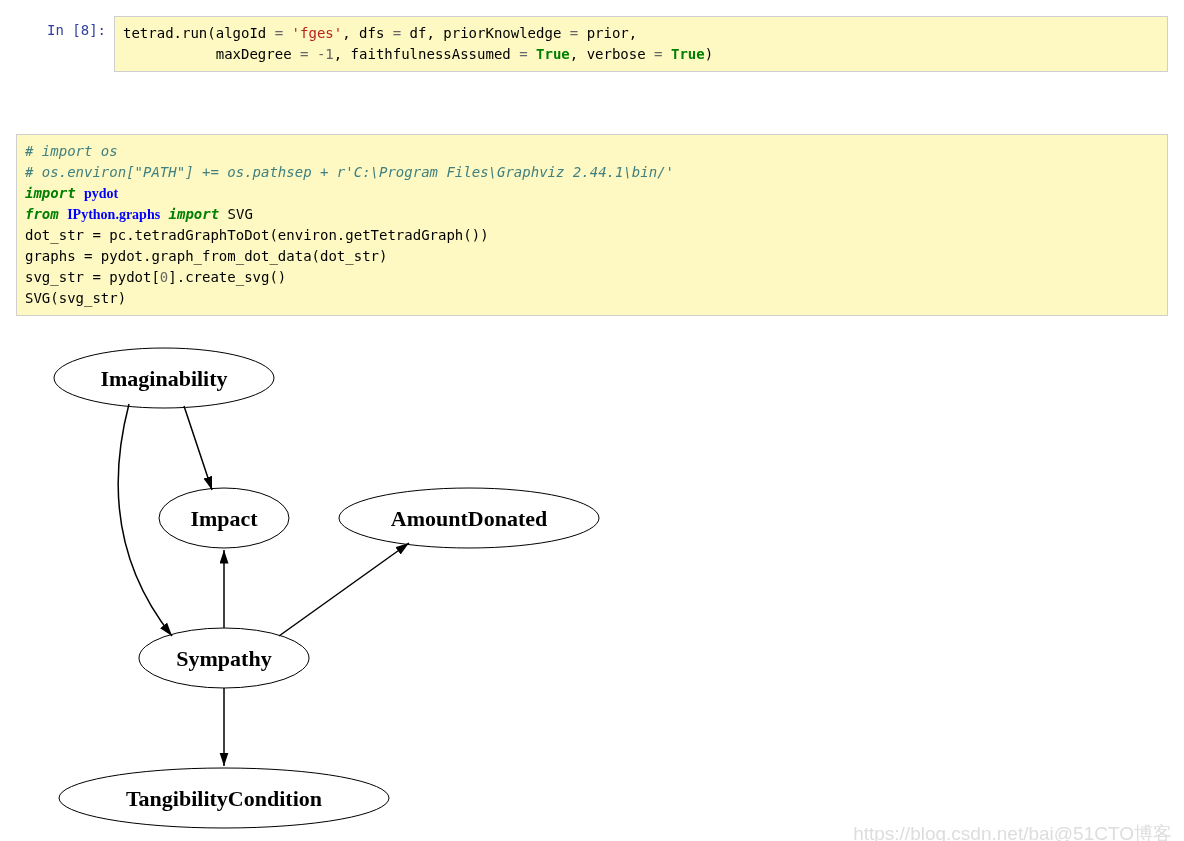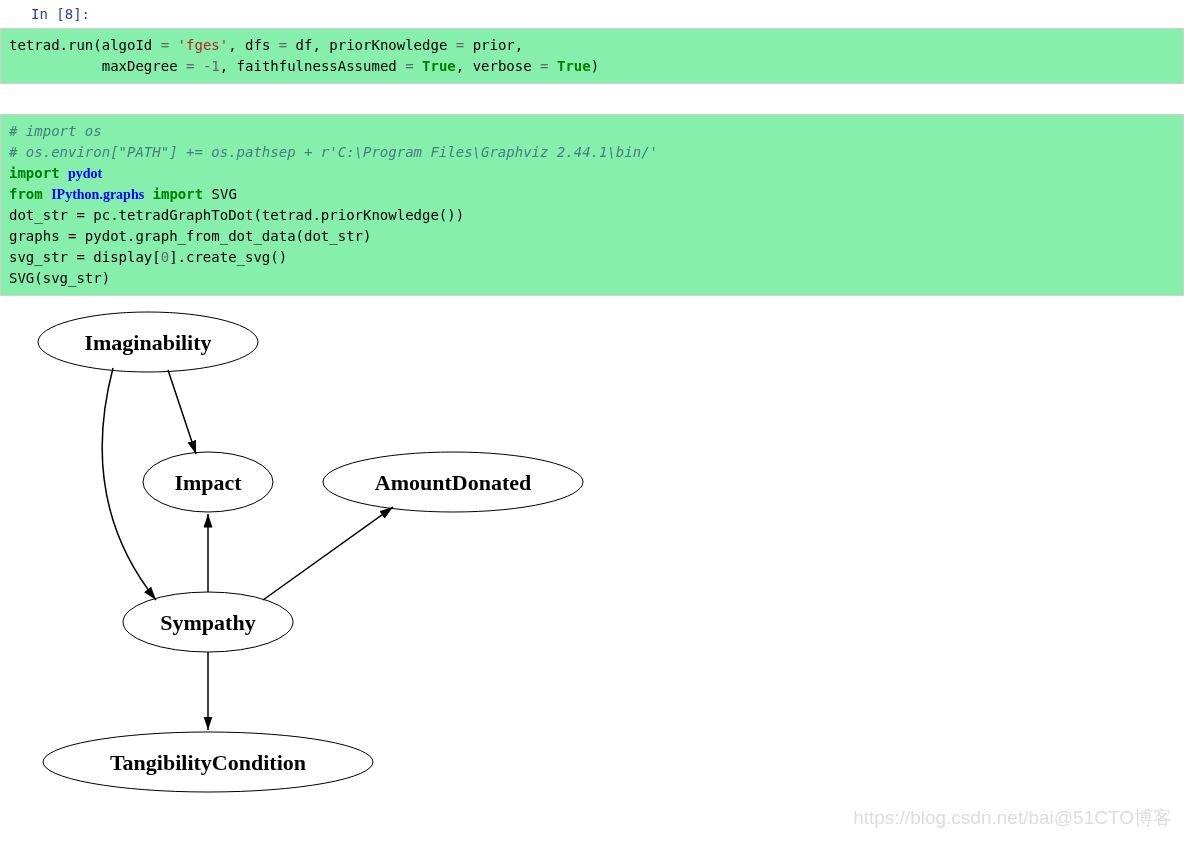--- a/index.html
+++ b/index.html
@@ -6,49 +6,48 @@
     margin: 0;
     padding: 0;
     font-family: "Consolas", "Monaco", "DejaVu Sans Mono", monospace;
     font-size: 14px;
     background: #fff;
     color: #000;
     width: 1184px;
   }
   .cell {
     display: flex;
-    margin: 0;
-    flex-direction: column;
+    margin: 16px;
   }
   .prompt {
     width: 90px;
     text-align: right;
     padding: 6px 8px 6px 0;
     font-family: monospace;
     font-size: 14px;
     white-space: nowrap;
   }
   .prompt.in { color: #303F9F; }
   .prompt.out { color: #D84315; }
   .input-area {
     border: 1px solid #cfcfcf;
-    background: #86efac;
+    background: #fef9c3;
     padding: 6px 8px;
     flex: 1;
     font-family: monospace;
     white-space: pre;
     line-height: 1.5;
   }
   .output-area {
     flex: 1;
     padding: 6px 8px;
     font-weight: bold;
   }
   .str { color: #BA2121; }
-  .kw { color: #008000; font-weight: bold; }
+  .kw { color: #008000; font-weight: bold; font-style: italic; }
   .bool { color: #008000; font-weight: bold; }
   .mod { color: #0000FF; font-weight: bold; font-family: Liberation Serif, serif; }
   .cm { color: #408080; font-style: italic; }
   .num { color: #666666; }
   .op { color: #666666; }
   .watermark {
     position: absolute;
     right: 12px;
     bottom: 10px;
     color: #ddd;
@@ -68,23 +67,23 @@
 <span>           maxDegree </span><span class="op">=</span><span> </span><span class="op">-1</span><span>, faithfulnessAssumed </span><span class="op">=</span><span> </span><span class="bool">True</span><span>, verbose </span><span class="op">=</span><span> </span><span class="bool">True</span><span>)</span></div>
 </div>
 
 <div style="height:30px"></div>
 
 <div class="cell">
   <div class="input-area"><span class="cm"># import os</span>
 <span class="cm"># os.environ["PATH"] += os.pathsep + r'C:\Program Files\Graphviz 2.44.1\bin/'</span>
 <span class="kw">import</span> <span class="mod">pydot</span>
 <span class="kw">from</span> <span class="mod">IPython.graphs</span> <span class="kw">import</span><span> SVG</span>
-<span>dot_str = pc.tetradGraphToDot(tetrad.priorKnowledge())</span>
+<span>dot_str = pc.tetradGraphToDot(environ.getTetradGraph())</span>
 <span>graphs = pydot.graph_from_dot_data(dot_str)</span>
-<span>svg_str = display[</span><span class="num">0</span><span>].create_svg()</span>
+<span>svg_str = pydot[</span><span class="num">0</span><span>].create_svg()</span>
 <span>SVG(svg_str)</span></div>
 </div>
 
 <div class="cell">
   <div class="output-area">
     <svg width="600" height="510">
       <defs>
         <marker id="arrow" markerWidth="10" markerHeight="10" refX="9" refY="3" orient="auto">
           <path d="M0,0 L0,6 L9,3 z" fill="black"></path>
         </marker>

